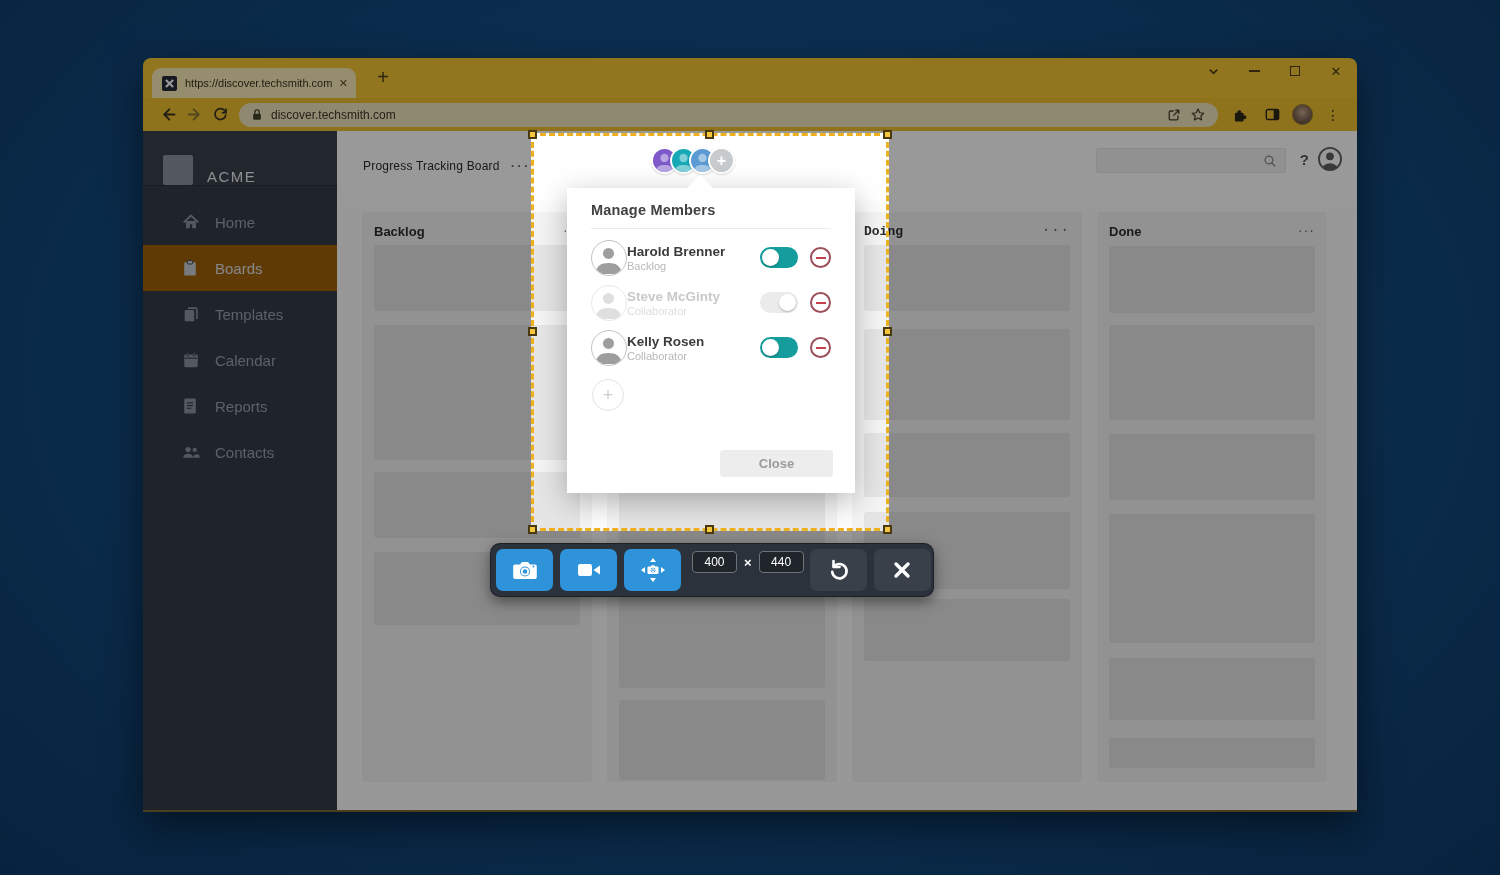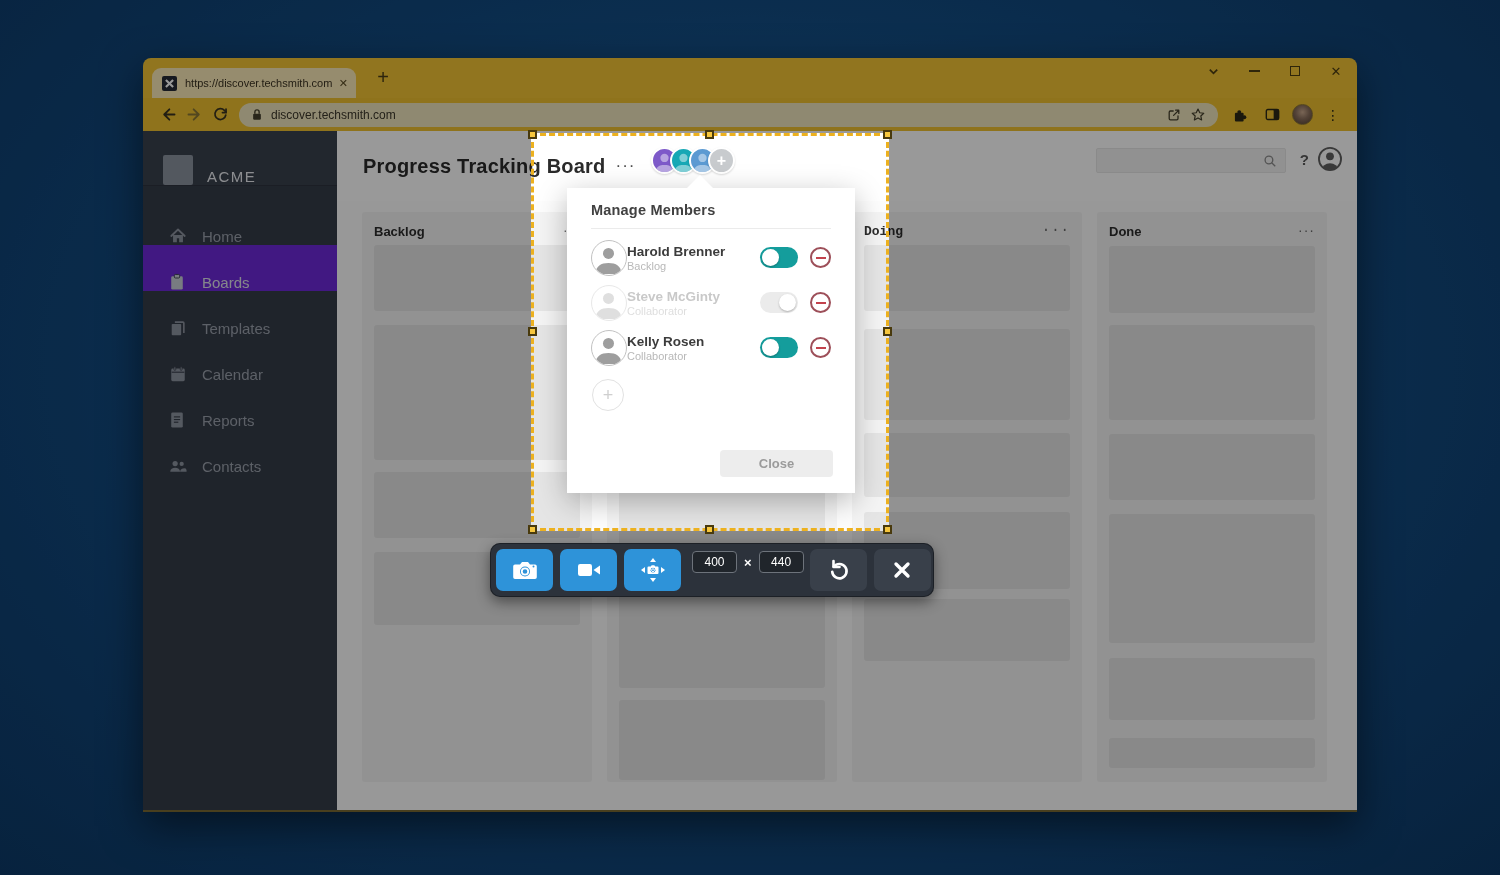--- a/index.html
+++ b/index.html
@@ -50,29 +50,29 @@
   .kebab { font-size:14px; color:#2c2917; letter-spacing:0; cursor:pointer; }
   
   .content { position:absolute; left:0; top:73px; right:0; bottom:0; background:#fff;
     display:flex; overflow:hidden; }
   .sidebar { width:194px; background:#353c48; flex:0 0 auto; display:flex; flex-direction:column; }
   .brand { height:55px; display:flex; align-items:flex-end; padding-left:20px;
     border-bottom:1px solid #2d333e; background:#3a414d; }
   .brand-logo { width:30px; height:30px; background:#8b939f; border-radius:2px; }
   .brand-name { color:#e9ecf1; font-size:15px; letter-spacing:1.5px; margin-left:14px; }
   .nav { padding-top:13px; }
-  .nav-item { height:46px; display:flex; align-items:flex-end; padding-left:26px; gap:15px;
+  .nav-item { height:46px; display:flex; align-items:center; padding-left:39px; gap:15px;
     color:#9aa1ac; font-size:15px; cursor:pointer; }
   .nav-item .nicon { width:18px; height:18px; color:#8d94a0; display:flex; align-items:center; }
-  .nav-item.active { background:#6d28d9; color:#dde1e8; }
+  .nav-item.active { background:#a16207; color:#dde1e8; }
   .nav-item.active .nicon { color:#c9cfd8; }
   .main { position:relative; flex:1; background:#fff; overflow:hidden; }
   .page-header { position:absolute; left:0; top:0; right:0; height:70px; background:#fff;
     display:flex; align-items:center; }
-  .page-title { font-size:20px; font-weight:bold; color:#2b2b2b; margin-left:26px;
+  .page-title { font-size:12px; font-weight:normal; color:#2b2b2b; margin-left:26px;
     letter-spacing:.2px; }
   .title-menu { font-size:17px; color:#4f4f4f; margin-left:10px; cursor:pointer; letter-spacing:1px; }
   .avatars { position:absolute; left:314px; top:16px; display:flex; }
   .b-avatar { width:27px; height:27px; border-radius:50%; border:2px solid #fff;
     margin-left:-8px; display:flex; align-items:center; justify-content:center;
     box-shadow:0 1px 2px rgba(0,0,0,.15); cursor:pointer; overflow:hidden; }
   .b-avatar:first-child { margin-left:0; }
   .b-avatar.add { background:#c8cbce; color:#fff; font-size:16px; font-weight:bold;
     line-height:1; }
   .search-box { position:absolute; right:71px; top:17px; width:190px; height:25px;

